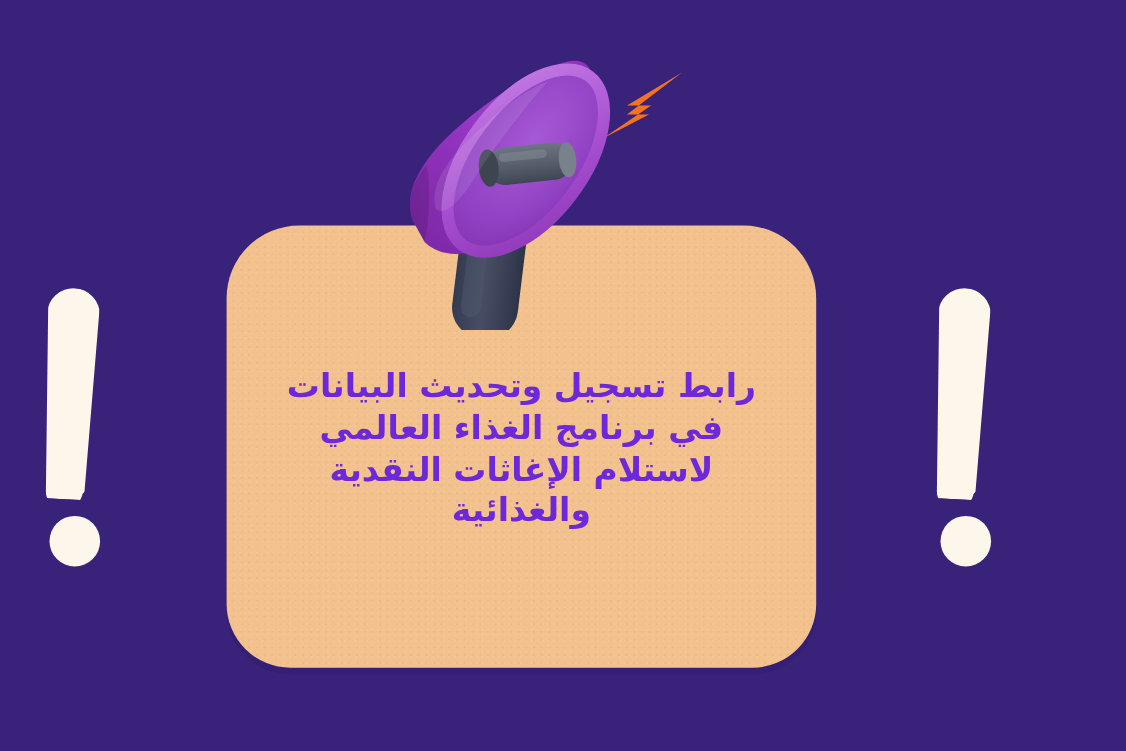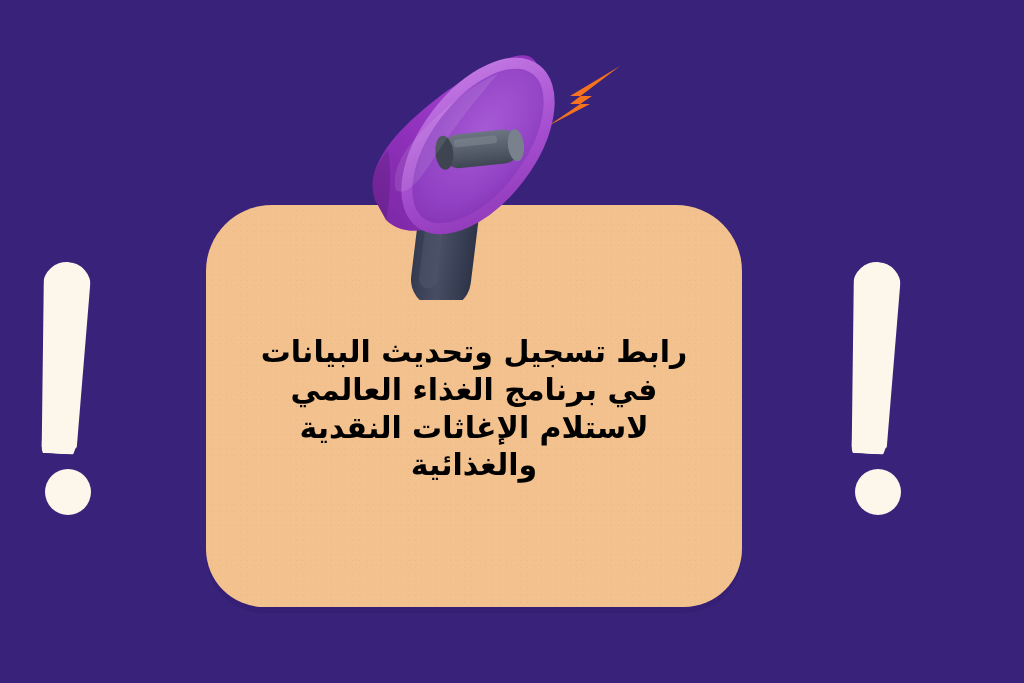--- a/index.html
+++ b/index.html
@@ -83,21 +83,21 @@
   }
 
   
   #headline {
     position: absolute;
     left: 0;
     right: 0;
     top: 128px;
     z-index: 4;
     text-align: center;
-    color: #000000;
+    color: #6d28d9;
     font-size: 30px;
     font-weight: bold;
     line-height: 1.26;
     letter-spacing: 0px;
     direction: rtl;
     padding: 0 22px;
     white-space: pre-line;
   }
 
   

